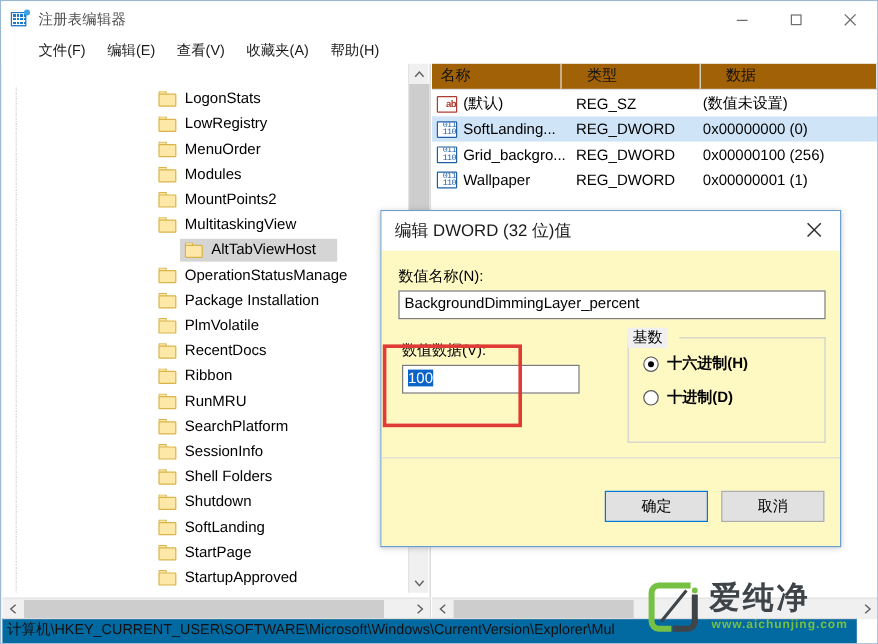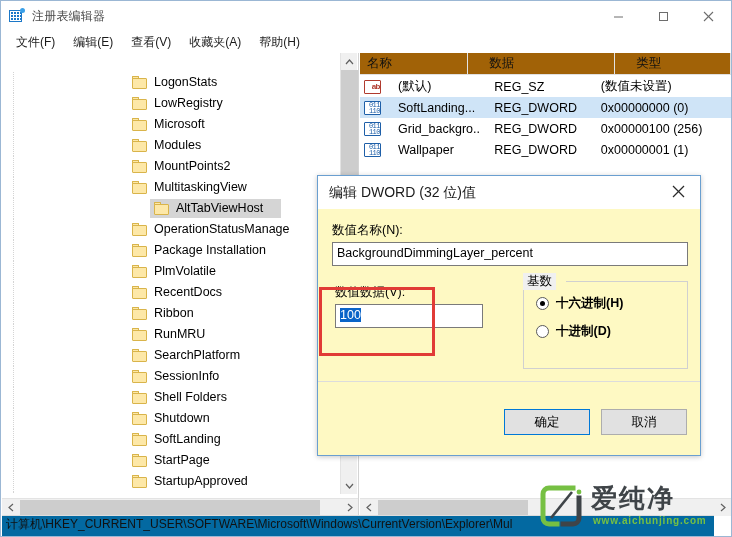--- a/index.html
+++ b/index.html
@@ -64,21 +64,21 @@
     display: flex; align-items: center; justify-content: center;
   }
   .win-btn svg { display: block; }
 
   
   .menubar {
     position: absolute; left: 0; top: 30px;
     width: 619px; height: 22px;
     background: #ffffff;
     display: flex; align-items: center;
-    padding-left: 6px;
+    padding-left: 22px;
   }
   .menu-item {
     font-size: 12px; color: #1a1a1a;
     padding: 2px 9px;
     white-space: nowrap;
   }
 
   
   .content {
     position: absolute; left: 1px; top: 52px;
@@ -264,21 +264,20 @@
   }
   .vicon.ab .glyph {
     color: #b03a2e;
     font-size: 8px; line-height: 12px;
     font-family: "Liberation Sans", sans-serif;
     font-weight: bold;
   }
   .cell {
     font-size: 12.5px; color: #000;
     overflow: hidden;
-    margin-left: 12px;
   }
   .cell.name { width: 96px; }
   .cell.type { width: 110px; padding-left: 1px; }
   .cell.data { width: 150px; }
 
   .list-hscroll {
     position: absolute; left: 0; bottom: 0;
     width: 371px; height: 18px;
     background: #f0f0f0;
     border-top: 1px solid #e3e3e3;
@@ -532,21 +531,21 @@
               <div class="expander">
                 <svg width="9" height="9" viewBox="0 0 9 9">
                   <polyline points="2.5,1 6.5,4.5 2.5,8" fill="none" stroke="#6b6b6b" stroke-width="1.3"></polyline>
                 </svg>
               </div>
               <div class="rowinner">
                 <span class="folder">
                   <span class="tab"></span>
                   <span class="body"></span>
                 </span>
-                <span class="tree-label">Microsoft</span>
+                <span class="tree-label">MenuOrder</span>
               </div>
             </div>
             <div class="tree-row">
               <div class="guides"></div>
               <div class="expander">
                 <svg width="9" height="9" viewBox="0 0 9 9">
                   <polyline points="2.5,1 6.5,4.5 2.5,8" fill="none" stroke="#6b6b6b" stroke-width="1.3"></polyline>
                 </svg>
               </div>
               <div class="rowinner">
@@ -796,22 +795,22 @@
           <svg width="6" height="9" viewBox="0 0 6 9">
               <polyline points="1,1 5,4.5 1,8" fill="none" stroke="#606060" stroke-width="1.2"></polyline>
             </svg>
         </div>
       </div>
     </div>
 
     <div class="list-pane">
       <div class="list-header">
         <div class="col col-name">名称</div>
+        <div class="col col-type">类型</div>
         <div class="col col-data">数据</div>
-        <div class="col col-type">类型</div>
       </div>
       <div class="list-rows" id="list-rows">
           <div class="list-row">
             <span class="vicon ab">
               <span class="frame"></span>
               <span class="glyph">ab</span>
             </span>
             <span class="cell name">(默认)</span>
             <span class="cell type">REG_SZ</span>
             <span class="cell data">(数值未设置)</span>

